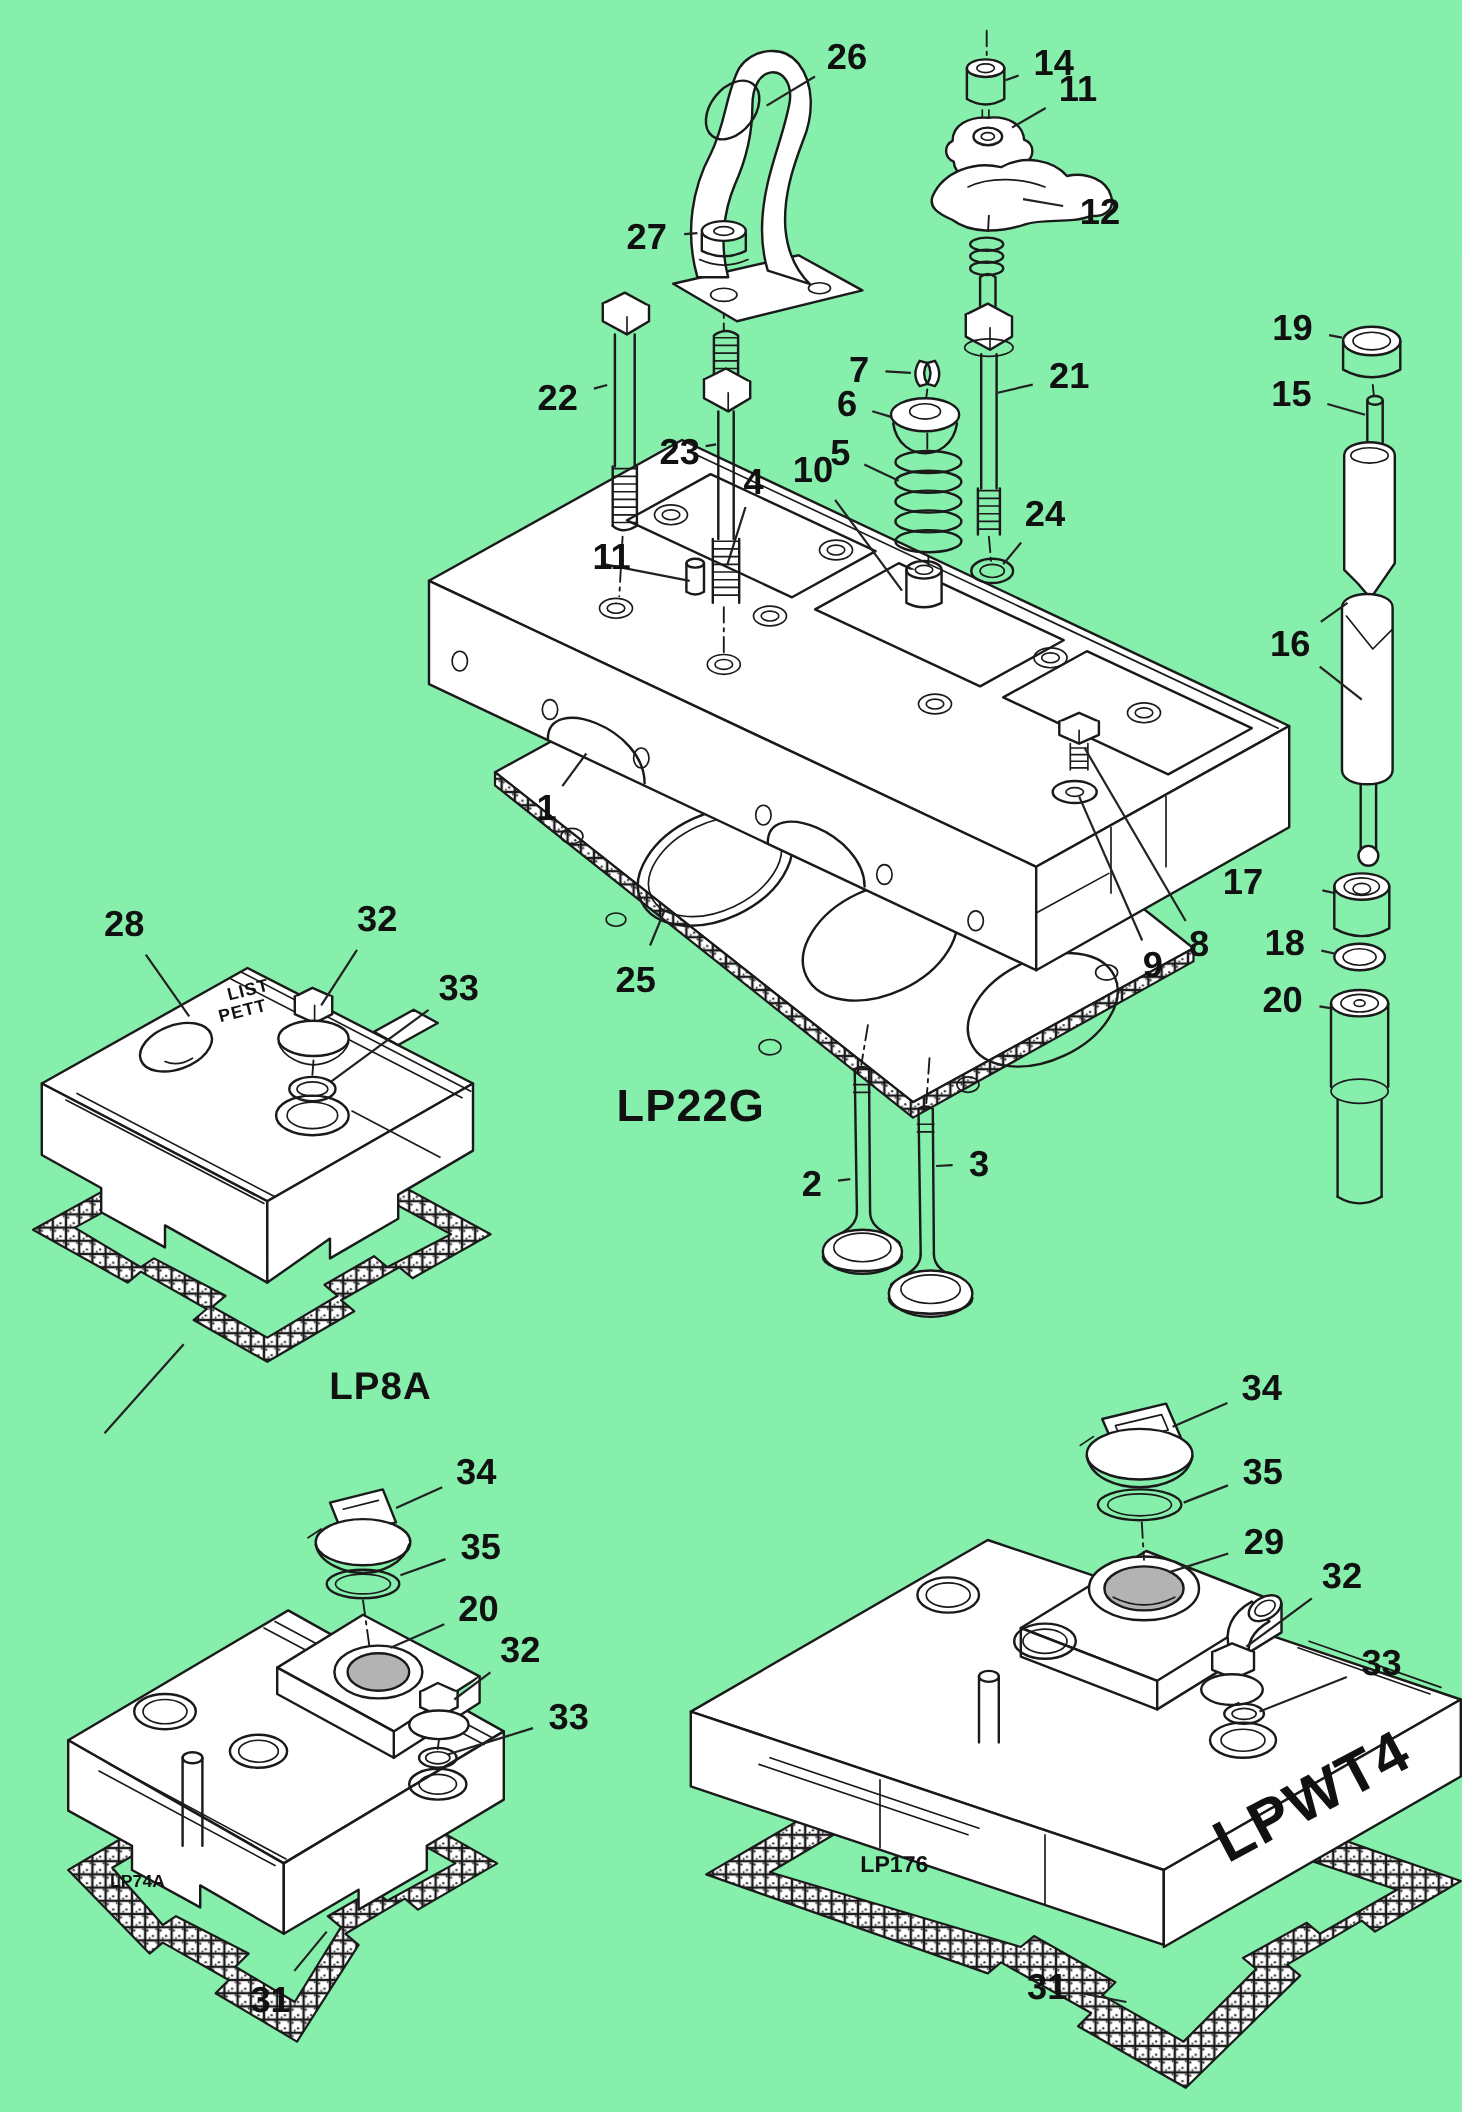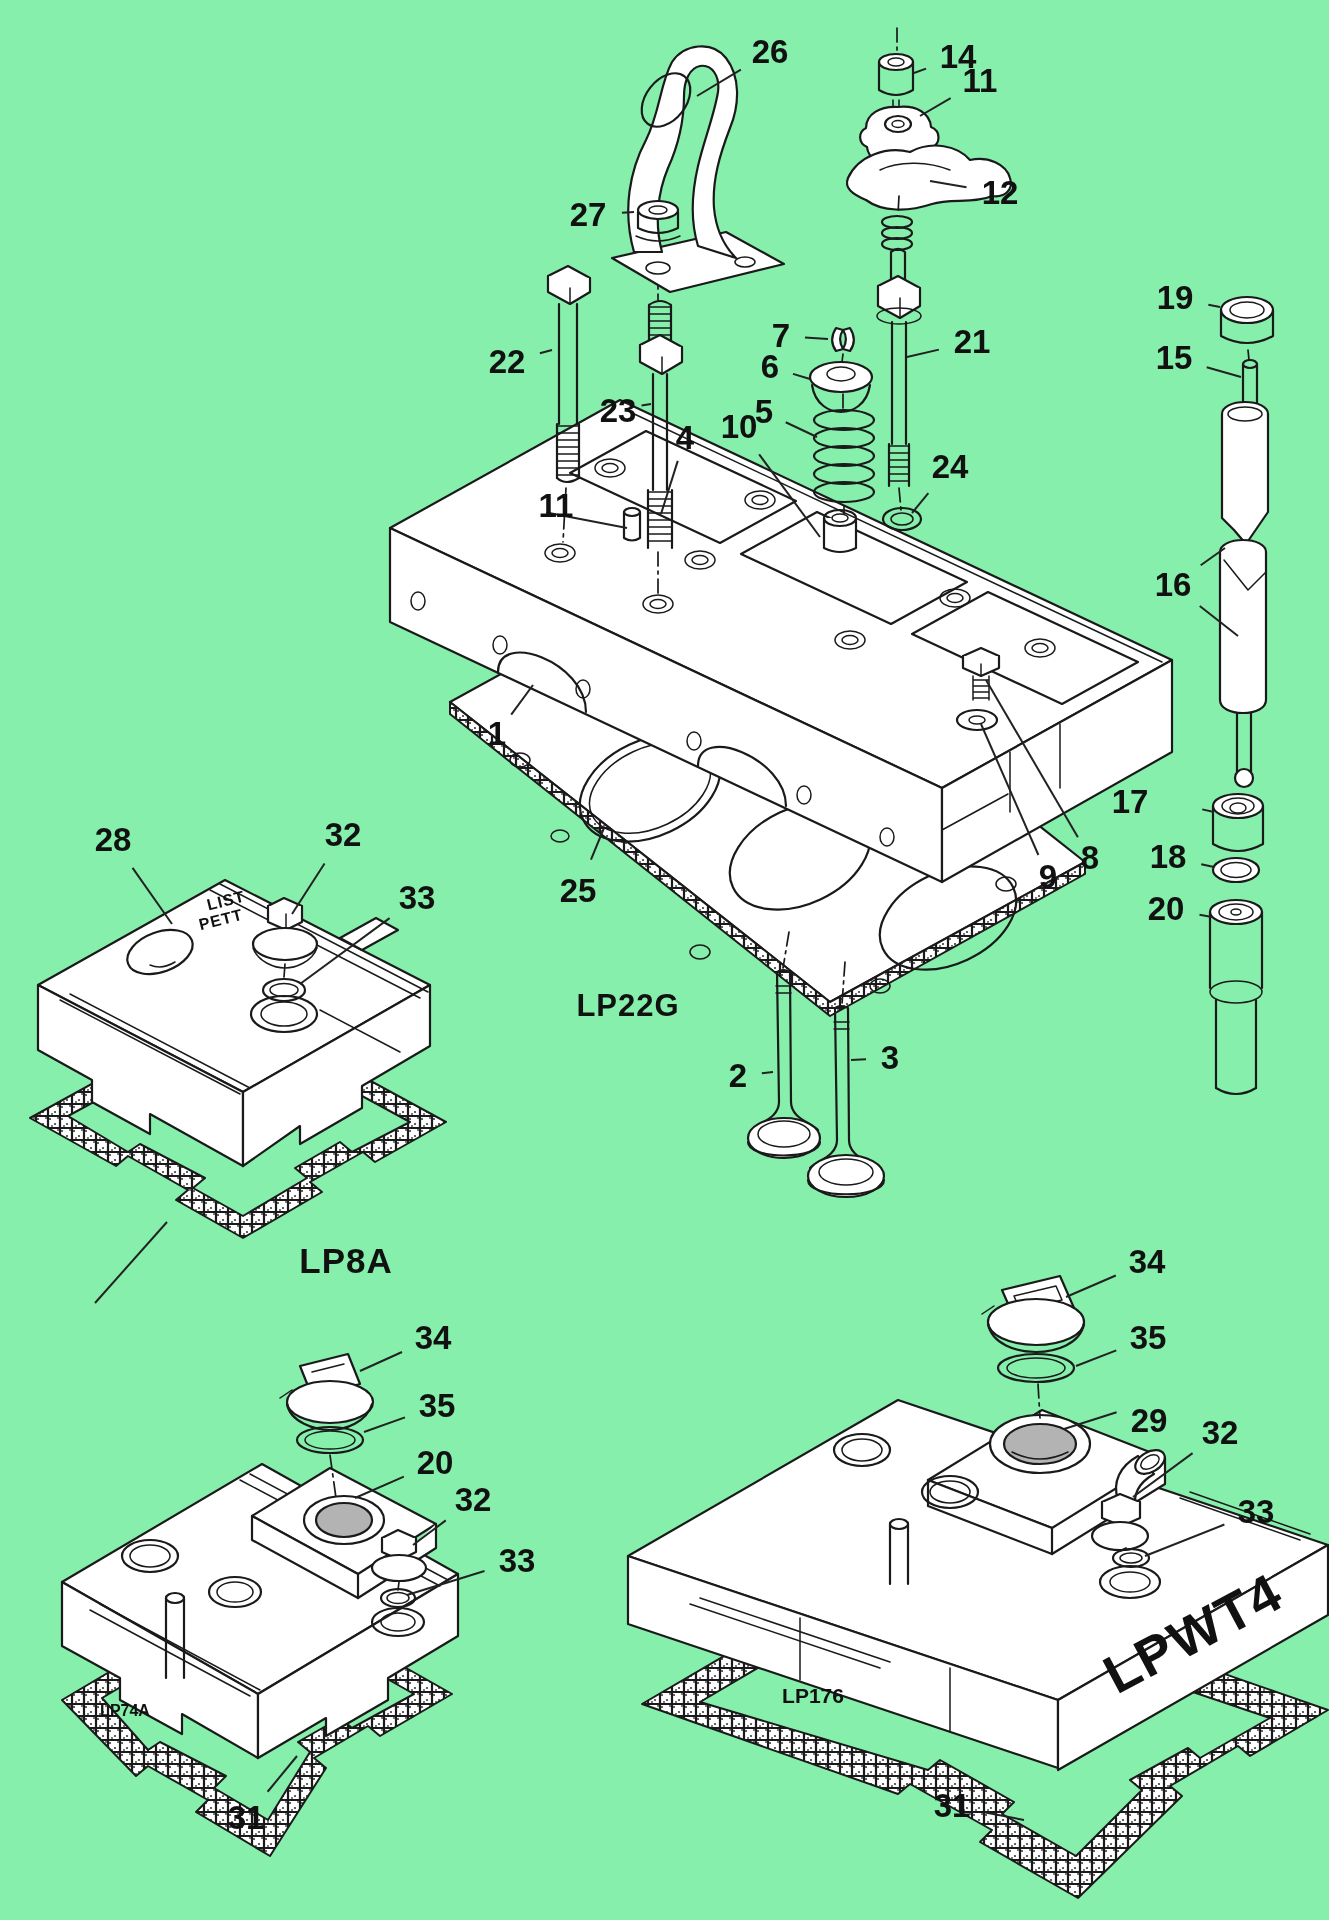--- a/index.html
+++ b/index.html
@@ -424,28 +424,28 @@
       <div class="callout" style="left: 343px; top: 835px; color: rgb(17, 17, 17);">32</div>
       <div class="callout" style="left: 417px; top: 898px; color: rgb(17, 17, 17);">33</div>
       <div class="callout" style="left: 433px; top: 1338px; color: rgb(17, 17, 17);">34</div>
       <div class="callout" style="left: 437px; top: 1406px; color: rgb(17, 17, 17);">35</div>
       <div class="callout" style="left: 435px; top: 1463px; color: rgb(17, 17, 17);">20</div>
       <div class="callout" style="left: 473px; top: 1500px; color: rgb(17, 17, 17);">32</div>
       <div class="callout" style="left: 517px; top: 1561px; color: rgb(17, 17, 17);">33</div>
       <div class="callout" style="left: 246px; top: 1818px; color: rgb(17, 17, 17);">31</div>
       <div class="callout" style="left: 1147px; top: 1262px; color: rgb(17, 17, 17);">34</div>
       <div class="callout" style="left: 1148px; top: 1338px; color: rgb(17, 17, 17);">35</div>
-      <div class="callout" style="left: 1149px; top: 1402px; color: rgb(17, 17, 17); margin-top: 19px;">29</div>
+      <div class="callout" style="left: 1149px; top: 1402px; color: rgb(17, 17, 17);">29</div>
       <div class="callout" style="left: 1220px; top: 1433px; color: rgb(17, 17, 17);">32</div>
       <div class="callout" style="left: 1256px; top: 1512px; color: rgb(17, 17, 17);">33</div>
       <div class="callout" style="left: 952px; top: 1806px; color: rgb(17, 17, 17);">31</div>
     </div>
 
 <div id="caption-layer">
-      <div class="caption" style="left: 628px; top: 1006px; font-size: 31px; font-weight: 700; letter-spacing: 1px; transform: translate(-50%, -50%) rotate(0deg);">LP22G</div>
+      <div class="caption" style="left: 628px; top: 1006px; font-size: 41px; font-weight: 700; letter-spacing: 1px; transform: translate(-50%, -50%) rotate(0deg);">LP22G</div>
       <div class="caption" style="left: 346px; top: 1261px; font-size: 35px; font-weight: 700; letter-spacing: 1px; transform: translate(-50%, -50%) rotate(0deg);">LP8A</div>
       <div class="caption" style="left: 125px; top: 1711px; font-size: 16px; font-weight: 700; letter-spacing: 0px; transform: translate(-50%, -50%) rotate(0deg);">LP74A</div>
       <div class="caption" style="left: 813px; top: 1696px; font-size: 21px; font-weight: 700; letter-spacing: 0px; transform: translate(-50%, -50%) rotate(0deg);">LP176</div>
       <div class="caption" style="left: 1193px; top: 1633px; font-size: 54px; font-weight: 600; letter-spacing: 2px; transform: translate(-50%, -50%) rotate(-28deg);">LPWT4</div>
       <div class="caption" style="left: 226px; top: 901px; font-size: 16px; font-weight: 700; letter-spacing: 1px; transform: translate(-50%, -50%) rotate(-14deg);">LIST</div>
       <div class="caption" style="left: 221px; top: 920px; font-size: 16px; font-weight: 700; letter-spacing: 1px; transform: translate(-50%, -50%) rotate(-14deg);">PETT</div>
     </div>
 
 </div>
 

